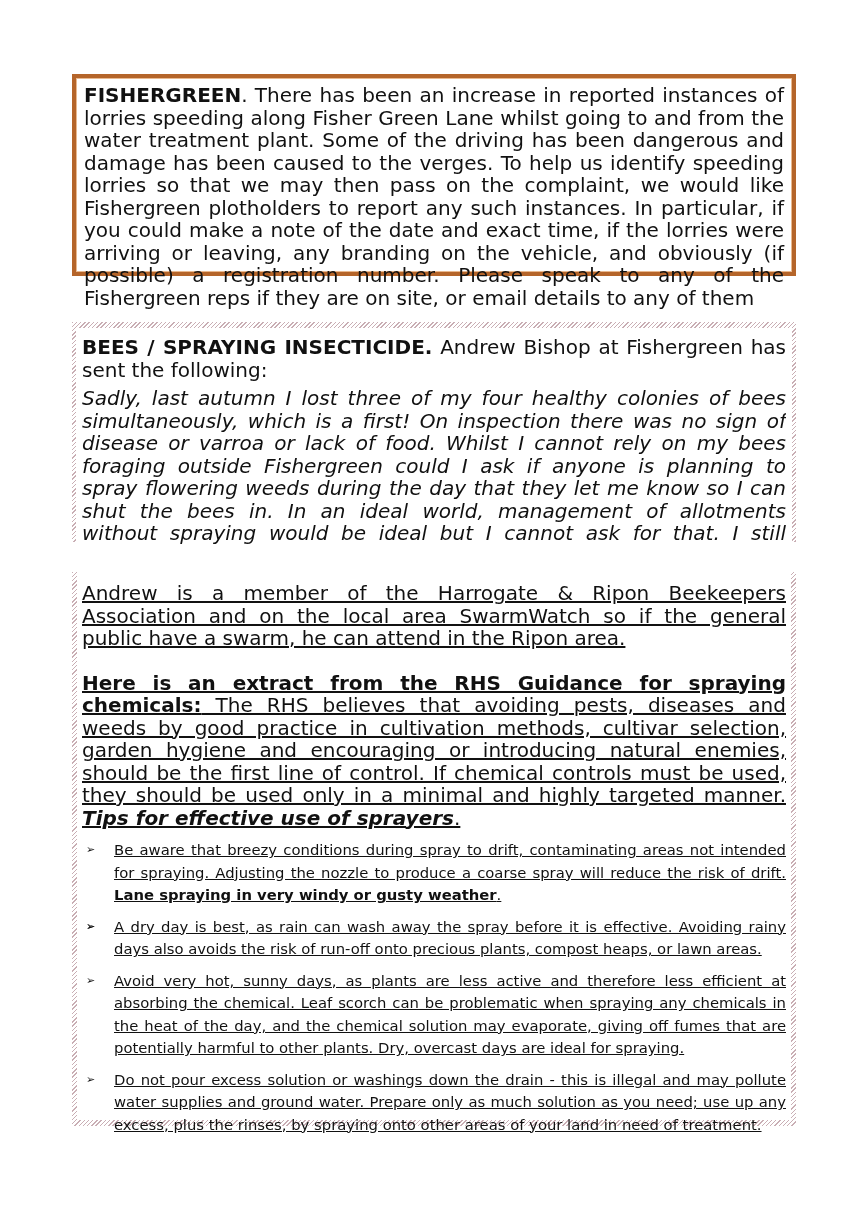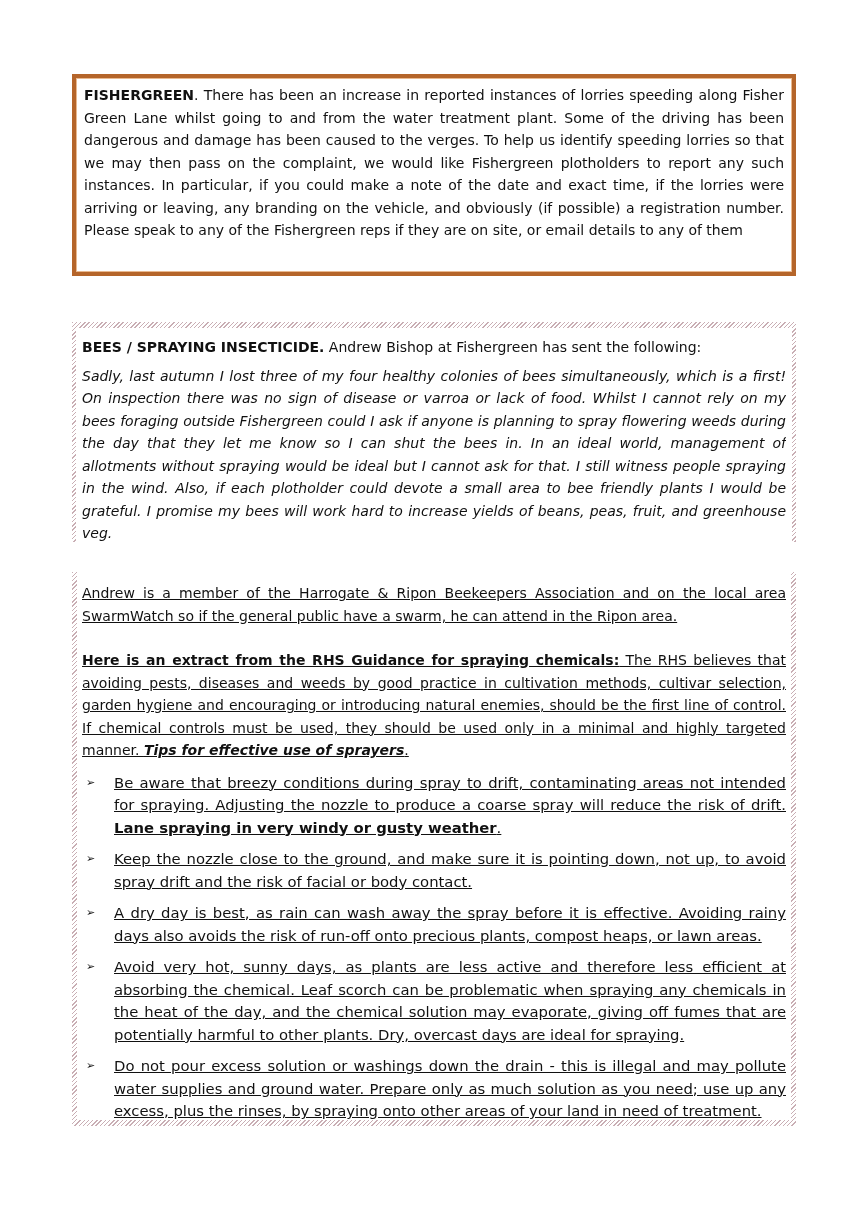--- a/index.html
+++ b/index.html
@@ -5,21 +5,21 @@
   html,body{margin:0;padding:0;background:#fff;}
   body{width:868px;height:1228px;position:relative;overflow:hidden;
        font-family:"DejaVu Sans","Liberation Sans",sans-serif;color:#111;}
   .box1{position:absolute;left:72px;top:74px;width:724px;height:202px;box-sizing:border-box;
         border:4px solid #b5652a;box-shadow:inset 0 0 0 1px #e9b98f;padding:6px 8px;}
   .hatch{background-image:repeating-linear-gradient(135deg,#c9aeb4 0 1px,#fff 1px 3px);}
   .box2{position:absolute;left:72px;top:322px;width:724px;height:220px;box-sizing:border-box;padding:6px 10px;}
   .box3{position:absolute;left:72px;top:572px;width:724px;height:554px;box-sizing:border-box;padding:10px 10px;}
   .frame{position:absolute;pointer-events:none;}
   .inner{position:absolute;background:#fff;}
-  p{margin:0;font-size:14px;line-height:22.5px;text-align:justify;}
+  p{margin:0;font-size:20px;line-height:22.5px;text-align:justify;}
   .gap{margin-top:12px;}
   b{font-weight:bold;}
   i{font-style:italic;}
   ul{list-style:none;margin:10px 0 0 0;padding:0;}
   li{position:relative;padding-left:32px;margin-bottom:9px;font-size:14.8px;line-height:22.5px;text-align:justify;}
   li .bullet{position:absolute;left:4px;top:0;font-size:11px;}
   .content{position:relative;z-index:2;}
 </style>
 </head>
 <body>
@@ -38,19 +38,19 @@
 </div>
 
 <div class="frame hatch" style="left:72px;top:572px;width:724px;height:554px;"></div>
 <div class="inner" style="left:77px;top:572px;width:714px;height:548px;"></div>
 <div class="box3">
   <div class="content" style="padding-top:0;text-decoration:underline;">
     <p>Andrew is a member of the Harrogate &amp; Ripon Beekeepers Association and on the local area SwarmWatch so if the general public have a swarm, he can attend in the Ripon area.</p>
     <p class="gap" style="margin-top:22px;"><b>Here is an extract from the RHS Guidance for spraying chemicals:</b><span>   The RHS believes that avoiding pests, diseases and weeds by good practice in cultivation methods, cultivar selection, garden hygiene and encouraging or introducing natural enemies, should be the first line of control.  If chemical controls must be used, they should be used only in a minimal and highly targeted manner.  </span><b><i>Tips for effective use of sprayers</i></b><span>.</span></p>
     <ul>
       <li><span class="bullet">➢</span><span>Be aware that breezy conditions during spray to drift, contaminating areas not intended for spraying.  Adjusting the nozzle to produce a coarse spray will reduce the risk of drift.  </span><b>Lane spraying in very windy or gusty weather</b><span>.</span></li>
-      <li><span class="bullet">➢</span><span>Keep the nozzle close to the ground, and make sure it is pointing down, not up, to avoid spray drift and the risk of facial or body contact.</span></li>
+      <li><span class="bullet">➢</span></li>
       <li><span class="bullet">➢</span><span>A dry day is best, as rain can wash away the spray before it is effective.  Avoiding rainy days also avoids the risk of run-off onto precious plants, compost heaps, or lawn areas.</span></li>
       <li><span class="bullet">➢</span><span>Avoid very hot, sunny days, as plants are less active and therefore less efficient at absorbing the chemical.  Leaf scorch can be problematic when spraying any chemicals in the heat of the day, and the chemical solution may evaporate, giving off fumes that are potentially harmful to other plants.  Dry, overcast days are ideal for spraying.</span></li>
       <li><span class="bullet">➢</span><span>Do not pour excess solution or washings down the drain - this is illegal and may pollute water supplies and ground water.  Prepare only as much solution as you need; use up any excess, plus the rinses, by spraying onto other areas of your land in need of treatment.</span></li>
     </ul>
   </div>
 </div>
 
 </body></html>

